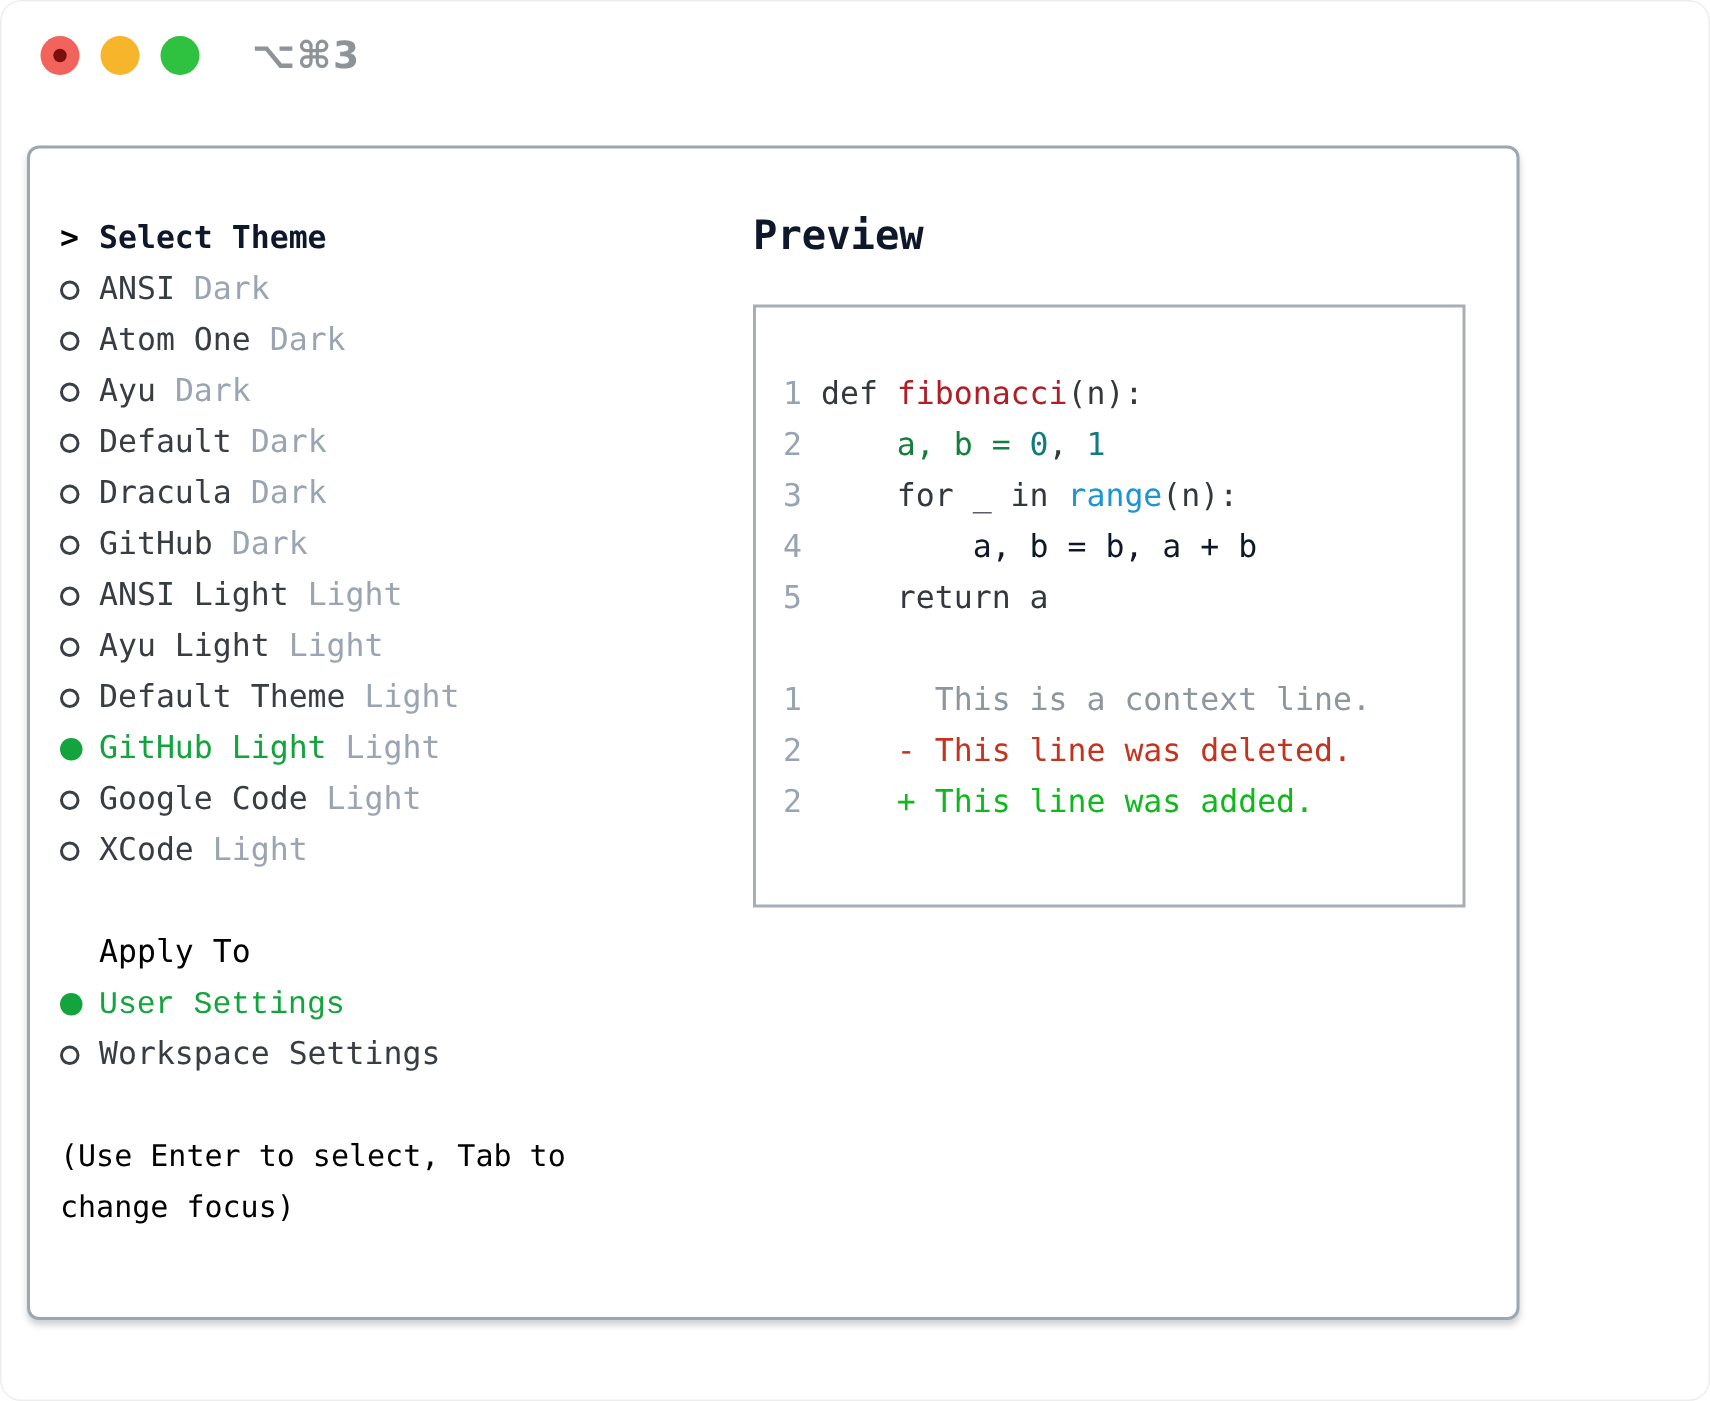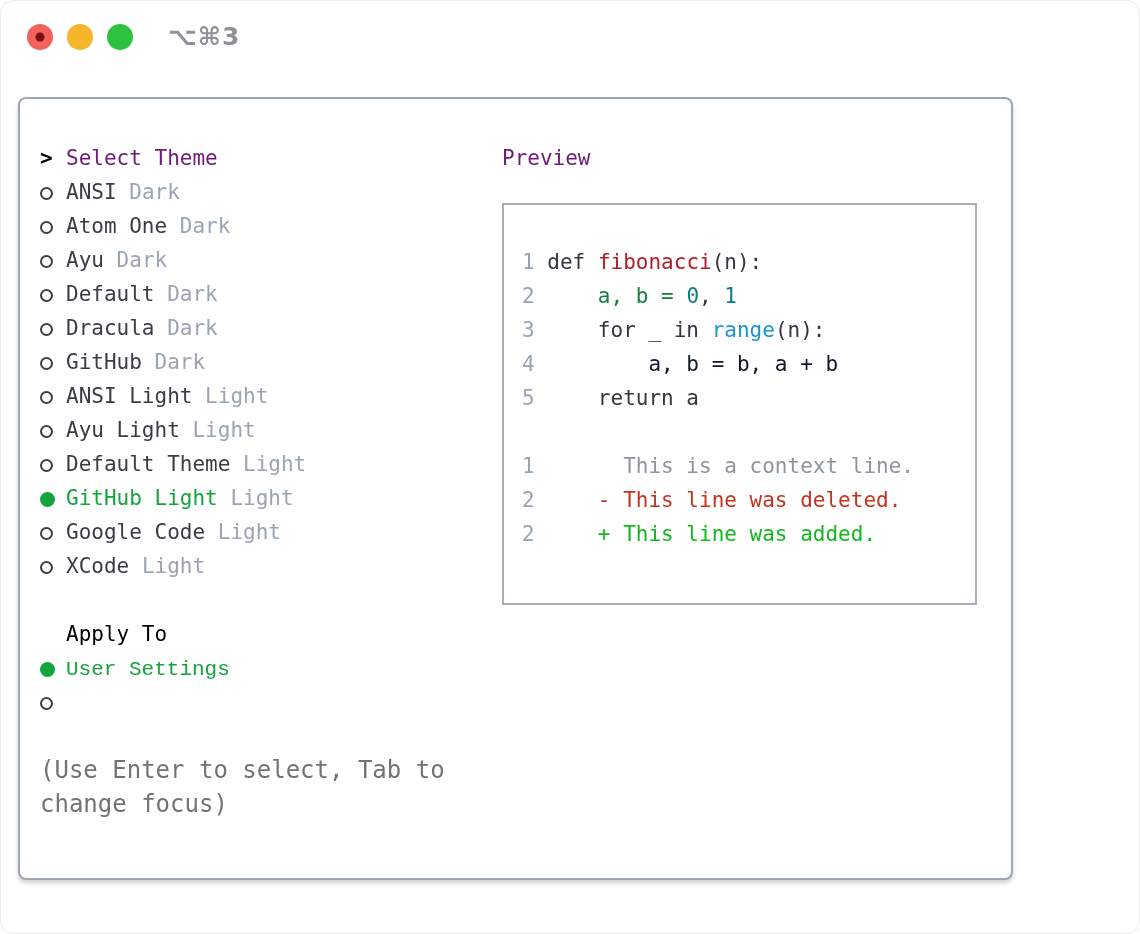--- a/index.html
+++ b/index.html
@@ -43,27 +43,27 @@
   .row.spacer { }
   .marker {
     display: inline-block; width: 26px; vertical-align: baseline;
   }
   .circle {
     display: inline-block; width: 13px; height: 13px; border-radius: 50%;
     border: 2px solid #3a3f46; position: relative; top: 1px;
   }
   .circle.filled { border: none; width: 15px; height: 15px; top: 2px; }
   .prompt { font-weight: bold; color: #000000; }
-  .title { font-weight: normal; color: #701a75; }
+  .title { font-weight: bold; color: #0f172a; }
   .title2 { color: #000000; }
   .variant { color: #9aa4b2; }
-  .hint { color: #737373; white-space: pre-line; font-size: 24px; line-height: 34px; }
+  .hint { color: #000000; white-space: pre-line; font-size: 20px; line-height: 34px; }
   
   .col-right { position: absolute; left: 482px; top: 42px; width: 500px; }
-  .preview-title { height: 34px; font-size: 21px; line-height: 34px; }
+  .preview-title { height: 34px; font-size: 27px; line-height: 34px; }
   .preview-box {
     margin-top: 28px; width: 475px; height: 402px;
     border: 2px solid #a7aeb6; background: #ffffff;
     padding: 40px 0 0 18px; overflow: hidden;
   }
   .code-line { height: 34px; font-size: 21px; line-height: 34px; white-space: pre; }
 </style>
 </head>
 <body>
 
@@ -95,21 +95,21 @@
           <div class="row"><span class="marker"><span class="circle" style="border-color: rgb(58, 63, 70);"></span></span><span>Ayu Light</span> <span class="variant">Light</span></div>
           <div class="row"><span class="marker"><span class="circle" style="border-color: rgb(58, 63, 70);"></span></span><span>Default Theme</span> <span class="variant">Light</span></div>
           <div class="row"><span class="marker"><span class="circle filled" style="background: rgb(20, 164, 62);"></span></span><span style="color: rgb(20, 164, 62); text-align: right;">GitHub Light</span> <span class="variant">Light</span></div>
           <div class="row"><span class="marker"><span class="circle" style="border-color: rgb(58, 63, 70);"></span></span><span>Google Code</span> <span class="variant">Light</span></div>
           <div class="row"><span class="marker"><span class="circle" style="border-color: rgb(58, 63, 70);"></span></span><span>XCode</span> <span class="variant">Light</span></div>
         </div>
       <div class="row spacer"></div>
       <div class="row"><span class="marker"></span><span class="title2">Apply To</span></div>
       <div id="apply-list">
           <div class="row"><span class="marker"><span class="circle filled" style="background: rgb(20, 164, 62);"></span></span><span style="color: rgb(20, 164, 62); font-family: Liberation Mono, monospace;">User Settings</span></div>
-          <div class="row"><span class="marker"><span class="circle" style="border-color: rgb(58, 63, 70);"></span></span></div>
+          <div class="row"><span class="marker"><span class="circle" style="border-color: rgb(58, 63, 70);"></span></span><span>Workspace Settings</span></div>
         </div>
       <div class="row spacer"></div>
       <div class="hint">(Use Enter to select, Tab to
 change focus)</div>
     </div>
 
     <div class="col-right">
       <div class="preview-title title">Preview</div>
       <div class="preview-box" id="preview-box">
           <div class="code-line"><span style="color: rgb(153, 164, 178);">1</span><span style="color: rgb(51, 56, 63);"> def </span><span style="color: rgb(176, 31, 39);">fibonacci</span><span style="color: rgb(51, 56, 63);">(n):</span></div>

